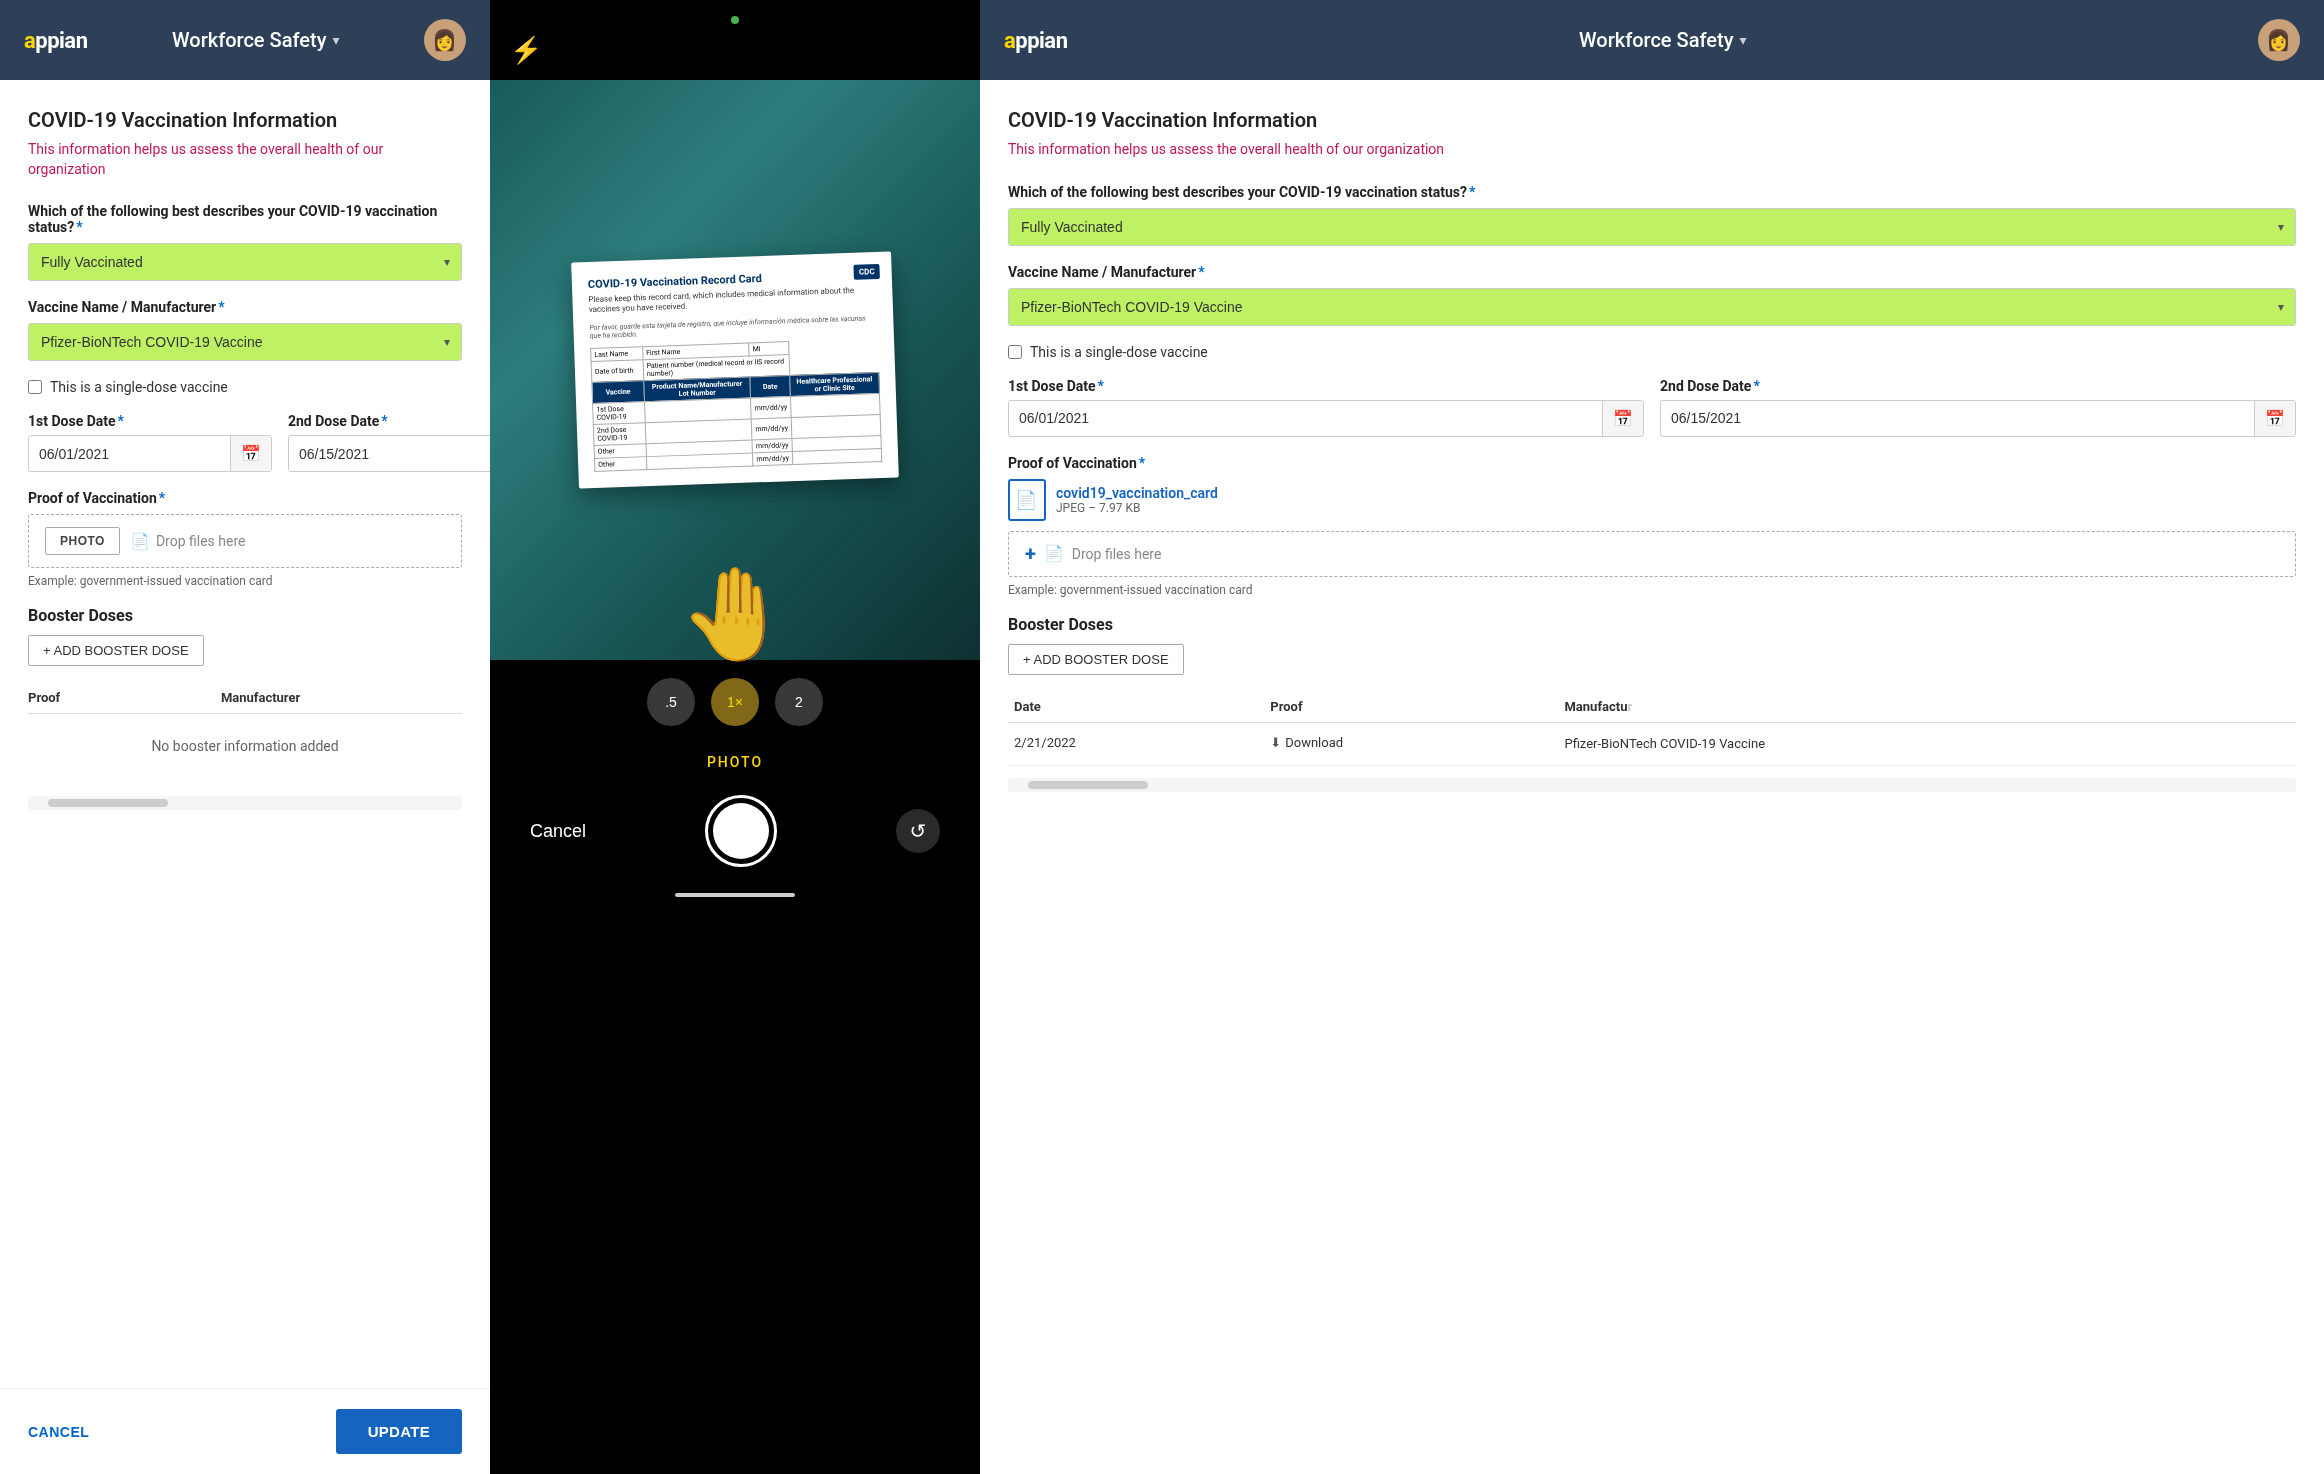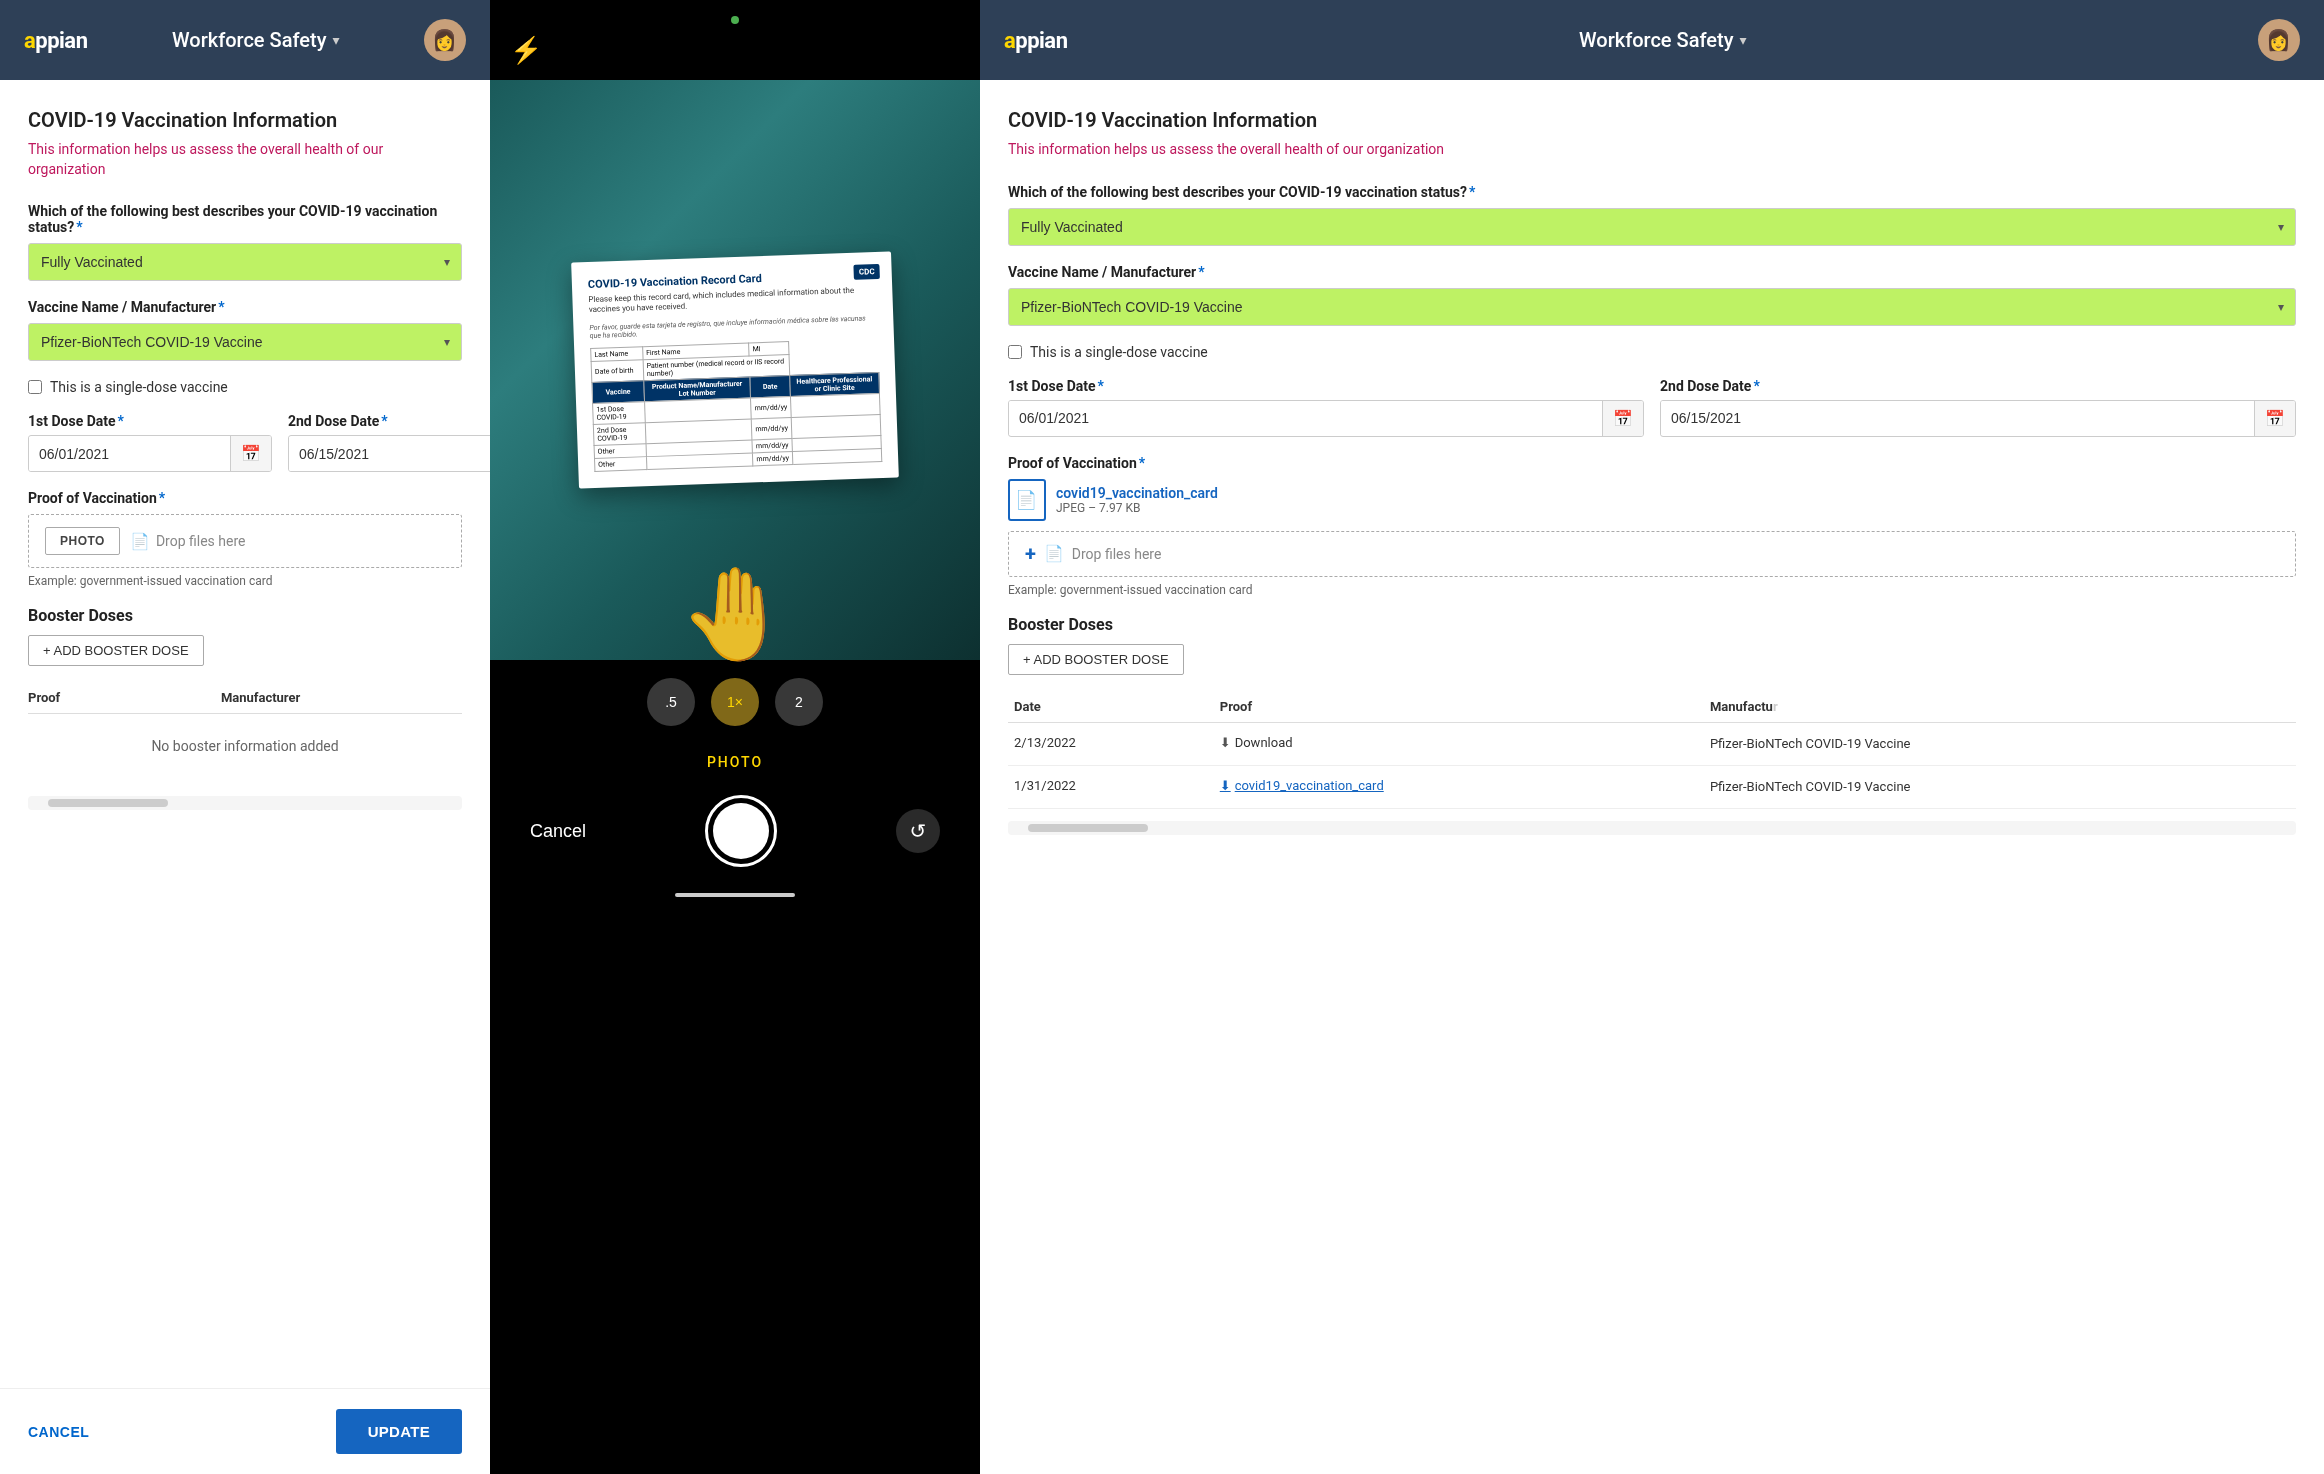--- a/index.html
+++ b/index.html
@@ -428,39 +428,29 @@
       <table class="booster-table">
         <thead>
           <tr>
             <th>Date</th>
             <th>Proof</th>
             <th>Manufactu<span style="color:#ccc">r</span></th>
           </tr>
         </thead>
         <tbody>
           <tr>
-            <td>2/13/2022</td>
+            <td>2/21/2022</td>
             <td>
               <span class="download-link">
                 <span class="download-icon">⬇</span>
                 <span>Download</span>
               </span>
             </td>
             <td class="manufacturer-cell">Pfizer-BioNTech COVID-19 Vaccine</td>
           </tr>
-          <tr>
-            <td>1/31/2022</td>
-            <td>
-              <span class="file-link">
-                <span style="color:#1565c0">⬇</span>
-                <span>covid19_vaccination_card</span>
-              </span>
-            </td>
-            <td class="manufacturer-cell">Pfizer-BioNTech COVID-19 Vaccine</td>
-          </tr>
         </tbody>
       </table>
 
       <div class="scrollbar-area" style="margin-top:12px;">
         <div class="scrollbar-thumb"></div>
       </div>
     </div>
 
     <div class="covid-test-section">
     </div>

